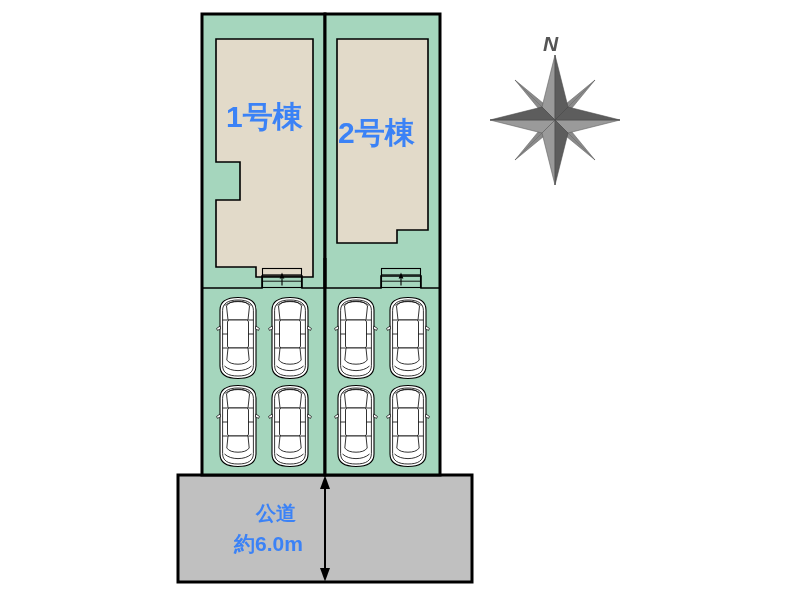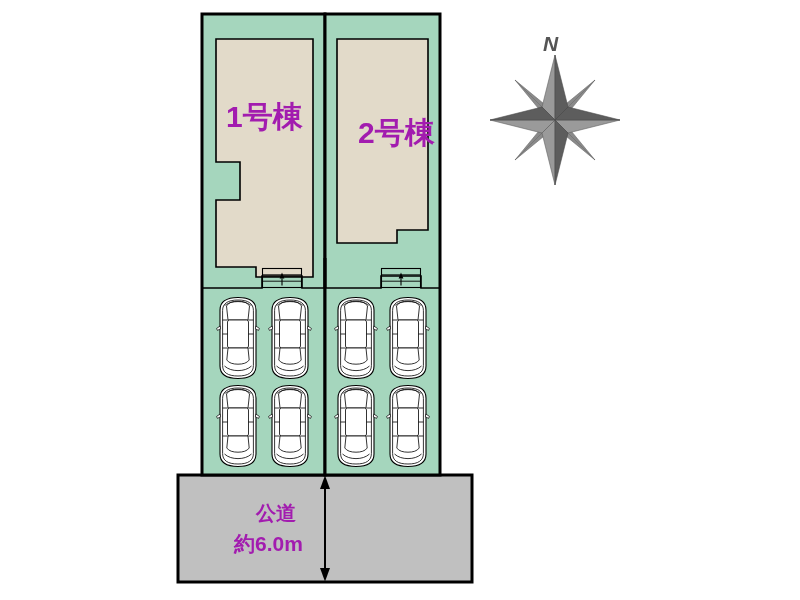--- a/index.html
+++ b/index.html
@@ -1,22 +1,22 @@
 <!DOCTYPE html>
 <html><head>
 <meta charset="utf-8">
 <style>
   html,body{margin:0;padding:0;background:#ffffff;}
   body{width:800px;height:600px;overflow:hidden;
        font-family:"Liberation Sans","DejaVu Sans",sans-serif;}
   #stage{position:relative;width:800px;height:600px;background:#ffffff;}
   #plan{position:absolute;left:0;top:0;}
-  .lbl{position:absolute;font-weight:bold;color:#a21caf;white-space:nowrap;}
+  .lbl{position:absolute;font-weight:bold;color:#3b82f6;white-space:nowrap;}
   #bld1-label{left:226px;top:97px;font-size:30px;letter-spacing:0px;}
-  #bld2-label{left:358px;top:113px;font-size:30px;letter-spacing:0px;}
+  #bld2-label{left:338px;top:113px;font-size:30px;letter-spacing:0px;}
   #road-label1{left:256px;top:500px;font-size:20px;}
   #road-label2{left:234px;top:530px;font-size:21px;text-align:center;}
   #north-label{left:543px;top:32px;font-size:21px;font-style:italic;font-weight:bold;color:#555555;}
 </style>
 </head>
 <body>
 
 <div id="stage">
 
   <svg id="plan" width="800" height="600" viewBox="0 0 800 600">

